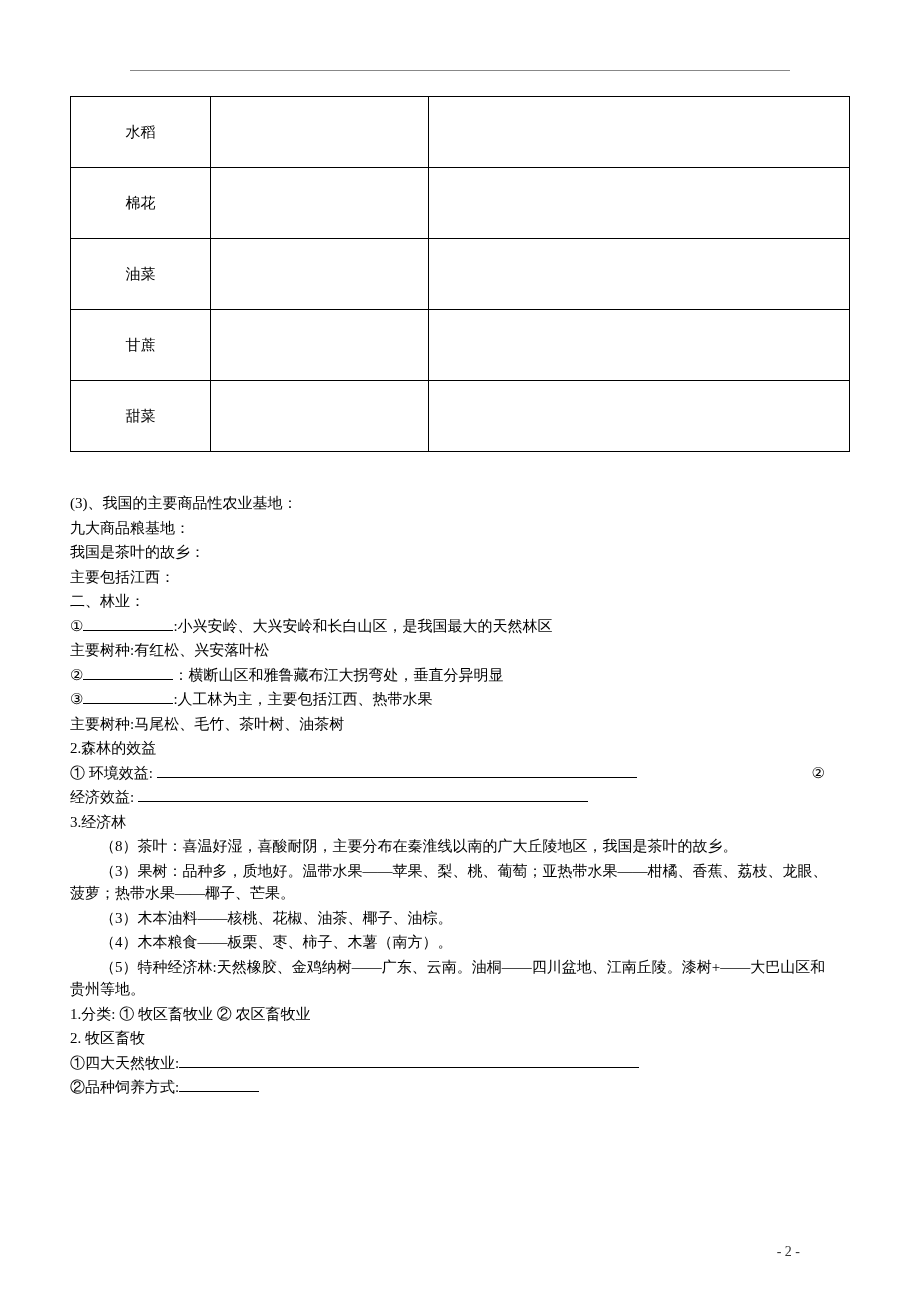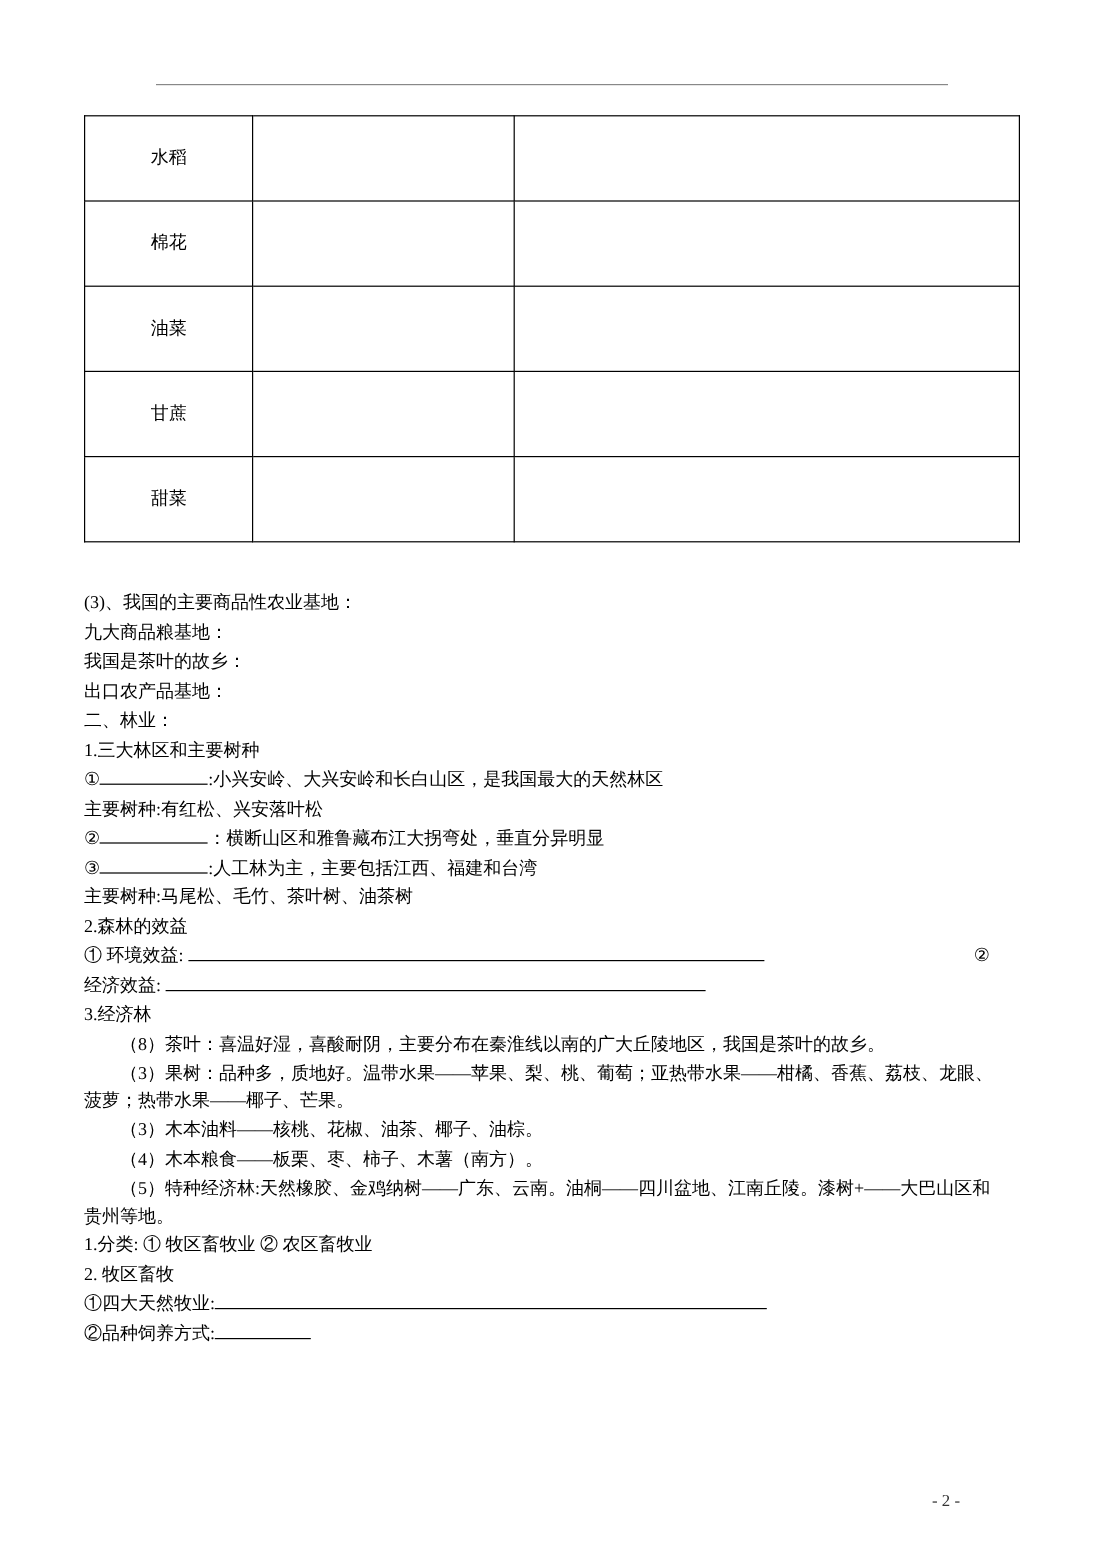--- a/index.html
+++ b/index.html
@@ -110,36 +110,35 @@
       <td></td>
     </tr>
   </tbody>
     </table>
 
   <div class="content">
 
     <p>(3)、我国的主要商品性农业基地：</p>
     <p class="gap">九大商品粮基地：</p>
     <p class="gap">我国是茶叶的故乡：</p>
-    <p class="gap">出口农产品基地：</p>
+    <p class="gap">主要包括江西：</p>
 
     <p>二、林业：</p>
-    <p>1.三大林区和主要树种</p>
 
     <p>
       <span>①</span><span class="blank blank-med"></span><span>:小兴安岭、大兴安岭和长白山区，是我国最大的天然林区</span>
     </p>
     <p>主要树种:有红松、兴安落叶松</p>
 
     <p>
       <span>②</span><span class="blank blank-med"></span><span>：横断山区和雅鲁藏布江大拐弯处，垂直分异明显</span>
     </p>
 
     <p>
-      <span>③</span><span class="blank blank-med"></span><span>:人工林为主，主要包括江西、福建和台湾</span>
+      <span>③</span><span class="blank blank-med"></span><span>:人工林为主，主要包括江西、热带水果</span>
     </p>
     <p>主要树种:马尾松、毛竹、茶叶树、油茶树</p>
 
     <p>2.森林的效益</p>
 
     <p>
       <span>① 环境效益: </span><span class="blank blank-long"></span>
       <span class="right-circ">②</span>
     </p>
     <p>

